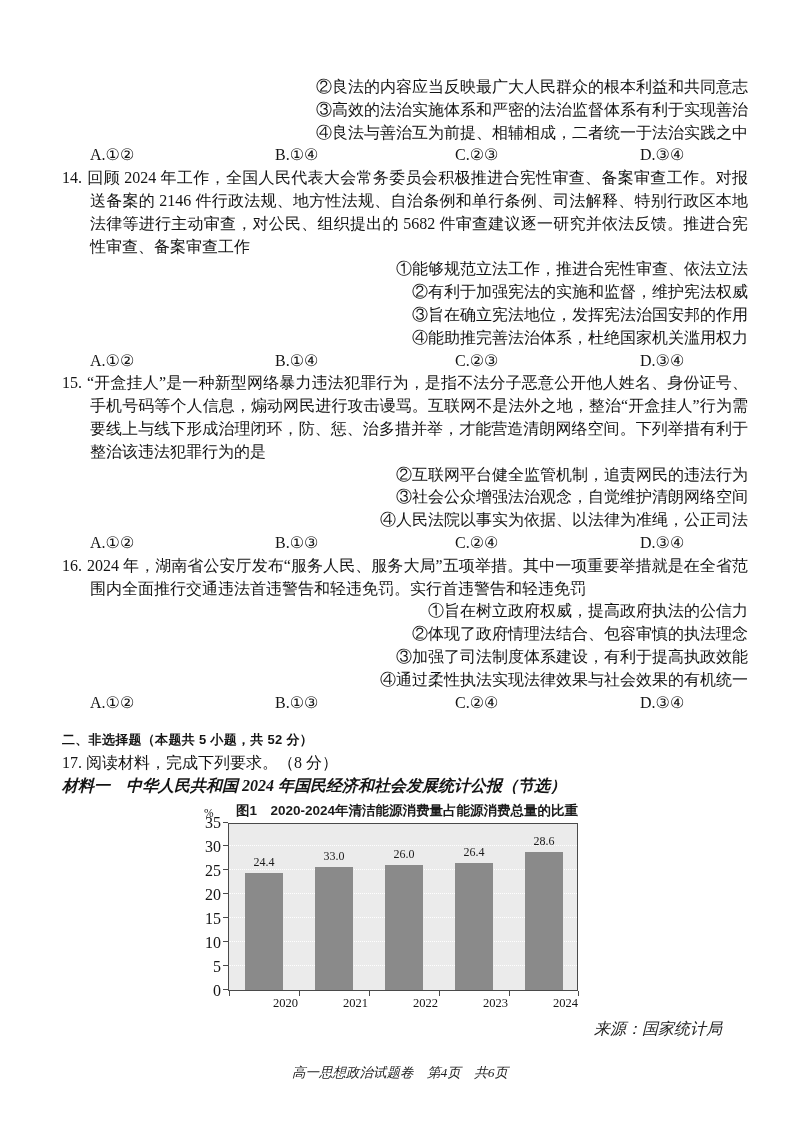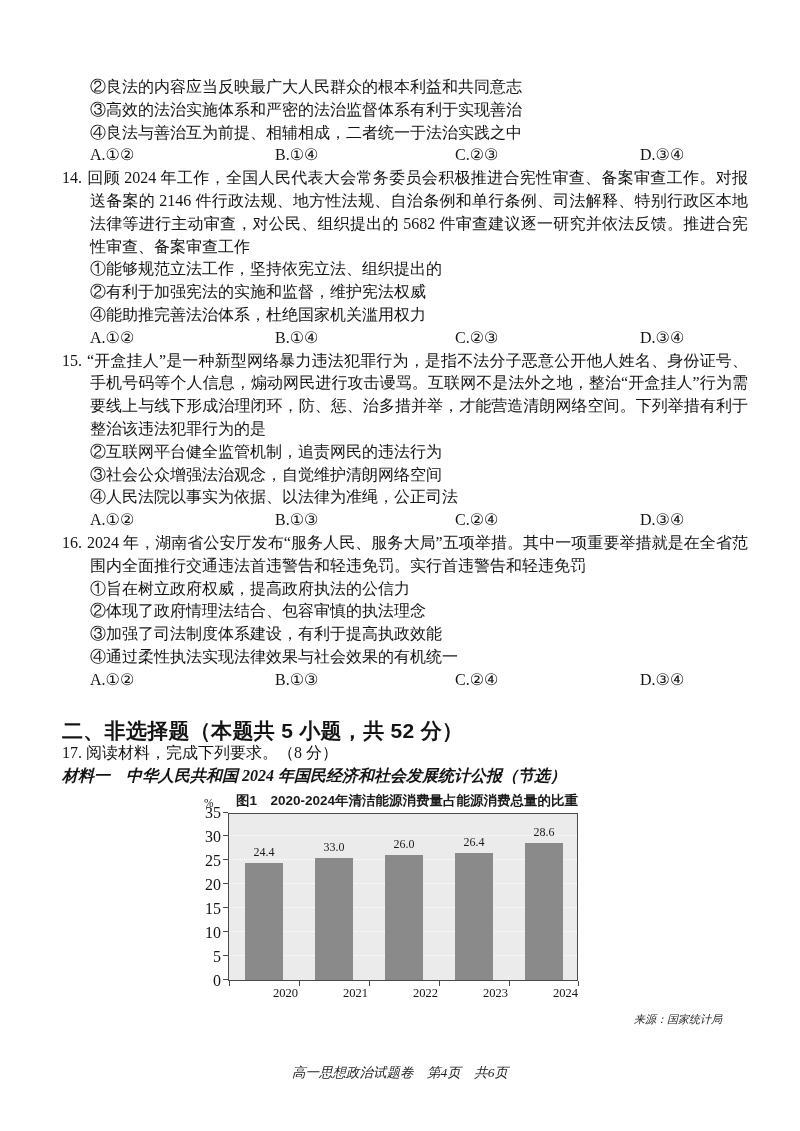--- a/index.html
+++ b/index.html
@@ -6,28 +6,28 @@
   html,body { margin:0; padding:0; }
   body {
     width:800px; height:1131px; position:relative; background:#ffffff;
     font-family:"Liberation Serif","DejaVu Serif",serif; color:#141414;
     overflow:hidden;
   }
   .content { position:absolute; left:62px; top:76px; width:686px;
     font-size:16px; line-height:22.8px; }
   .stem { padding-left:28px; text-indent:-28px; text-align:justify; }
   .qnum { margin-right:5px; }
-  .item { padding-left:28px; }
+  .item { padding-left:28px;text-align:right; }
   .opts { display:flex; padding-left:28px; }
   .opt { width:185px; }
   .opt.b { width:180px; }
   .opt.c { width:185px; }
   .opt.d { flex:1; }
-  .sec-header { margin-top:28px; font-family:"Liberation Sans","DejaVu Sans",sans-serif;
-    font-weight:bold; font-size:21px; letter-spacing:0.3px; }
+  .sec-header { margin-top:15px; font-family:"Liberation Sans","DejaVu Sans",sans-serif;
+    font-weight:bold; font-size:13px; letter-spacing:0.3px; }
   .q17-line { }
   .material-line { font-weight:bold; font-style:italic; }
   
   .chart-block { margin-left:136px; margin-top:5px; width:388px; }
   .chart-title { font-family:"Liberation Sans","DejaVu Sans",sans-serif; font-weight:bold;
     font-size:13.5px; line-height:16px; text-align:center; padding-left:30px; color:#1a1a1a; }
   .chart-area { position:relative; height:168px; margin-top:4px; }
   .unit-label { position:absolute; left:6px; top:-15px; font-size:11.5px; line-height:11px; }
   .yaxis { position:absolute; left:0; top:0; width:26px; height:168px; }
   .ytick-label { position:absolute; right:3px; width:100%; text-align:right;
@@ -36,21 +36,21 @@
     background:#ebebeb; border:1px solid #4a4a4a; }
   .gridline { position:absolute; left:0; width:100%; height:0; border-top:1px dotted #ffffff; }
   .ytick-mark { position:absolute; left:-6px; width:5px; height:1px; background:#4a4a4a; }
   .xtick-mark { position:absolute; bottom:-6px; width:1px; height:5px; background:#4a4a4a; }
   .bar { position:absolute; bottom:0; width:38px; background:#8a8a8a; transform:translateX(-50%); }
   .bar-value { position:absolute; transform:translateX(-50%); font-size:12px;
     line-height:13px; white-space:nowrap; color:#1a1a1a; }
   .xaxis { margin-left:30px; width:352px; display:flex; margin-top:5px; }
   .xtick-label { width:70px; text-align:right; font-size:12.5px; line-height:14px; }
   .source-note { text-align:right; padding-right:26px; font-style:italic;
-    font-size:11px; margin-top:8px; color:#222; }
+    font-size:16px; margin-top:8px; color:#222; }
   .footer { position:absolute; top:1064px; left:0; width:100%; text-align:center;
     font-style:italic; font-size:13.5px; color:#222; }
 </style>
 </head>
 <body>
 
 <div class="content">
 
   <div>
     <div class="item">②良法的内容应当反映最广大人民群众的根本利益和共同意志</div>
@@ -61,22 +61,23 @@
       <span class="opt b">B.①④</span>
       <span class="opt c">C.②③</span>
       <span class="opt d">D.③④</span>
     </div>
   </div>
 
   <div>
     <div class="stem">
       <span class="qnum">14.</span><span>回顾 2024 年工作，全国人民代表大会常务委员会积极推进合宪性审查、备案审查工作。对报送备案的 2146 件行政法规、地方性法规、自治条例和单行条例、司法解释、特别行政区本地法律等进行主动审查，对公民、组织提出的 5682 件审查建议逐一研究并依法反馈。推进合宪性审查、备案审查工作</span>
     </div>
-    <div class="item">①能够规范立法工作，坚持依宪立法、组织提出的</div>
+    <div class="item">①能够规范立法工作，推进合宪性审查、依法立法</div>
     <div class="item">②有利于加强宪法的实施和监督，维护宪法权威</div>
+    <div class="item">③旨在确立宪法地位，发挥宪法治国安邦的作用</div>
     <div class="item">④能助推完善法治体系，杜绝国家机关滥用权力</div>
     <div class="opts">
       <span class="opt a">A.①②</span>
       <span class="opt b">B.①④</span>
       <span class="opt c">C.②③</span>
       <span class="opt d">D.③④</span>
     </div>
   </div>
 
   <div>

